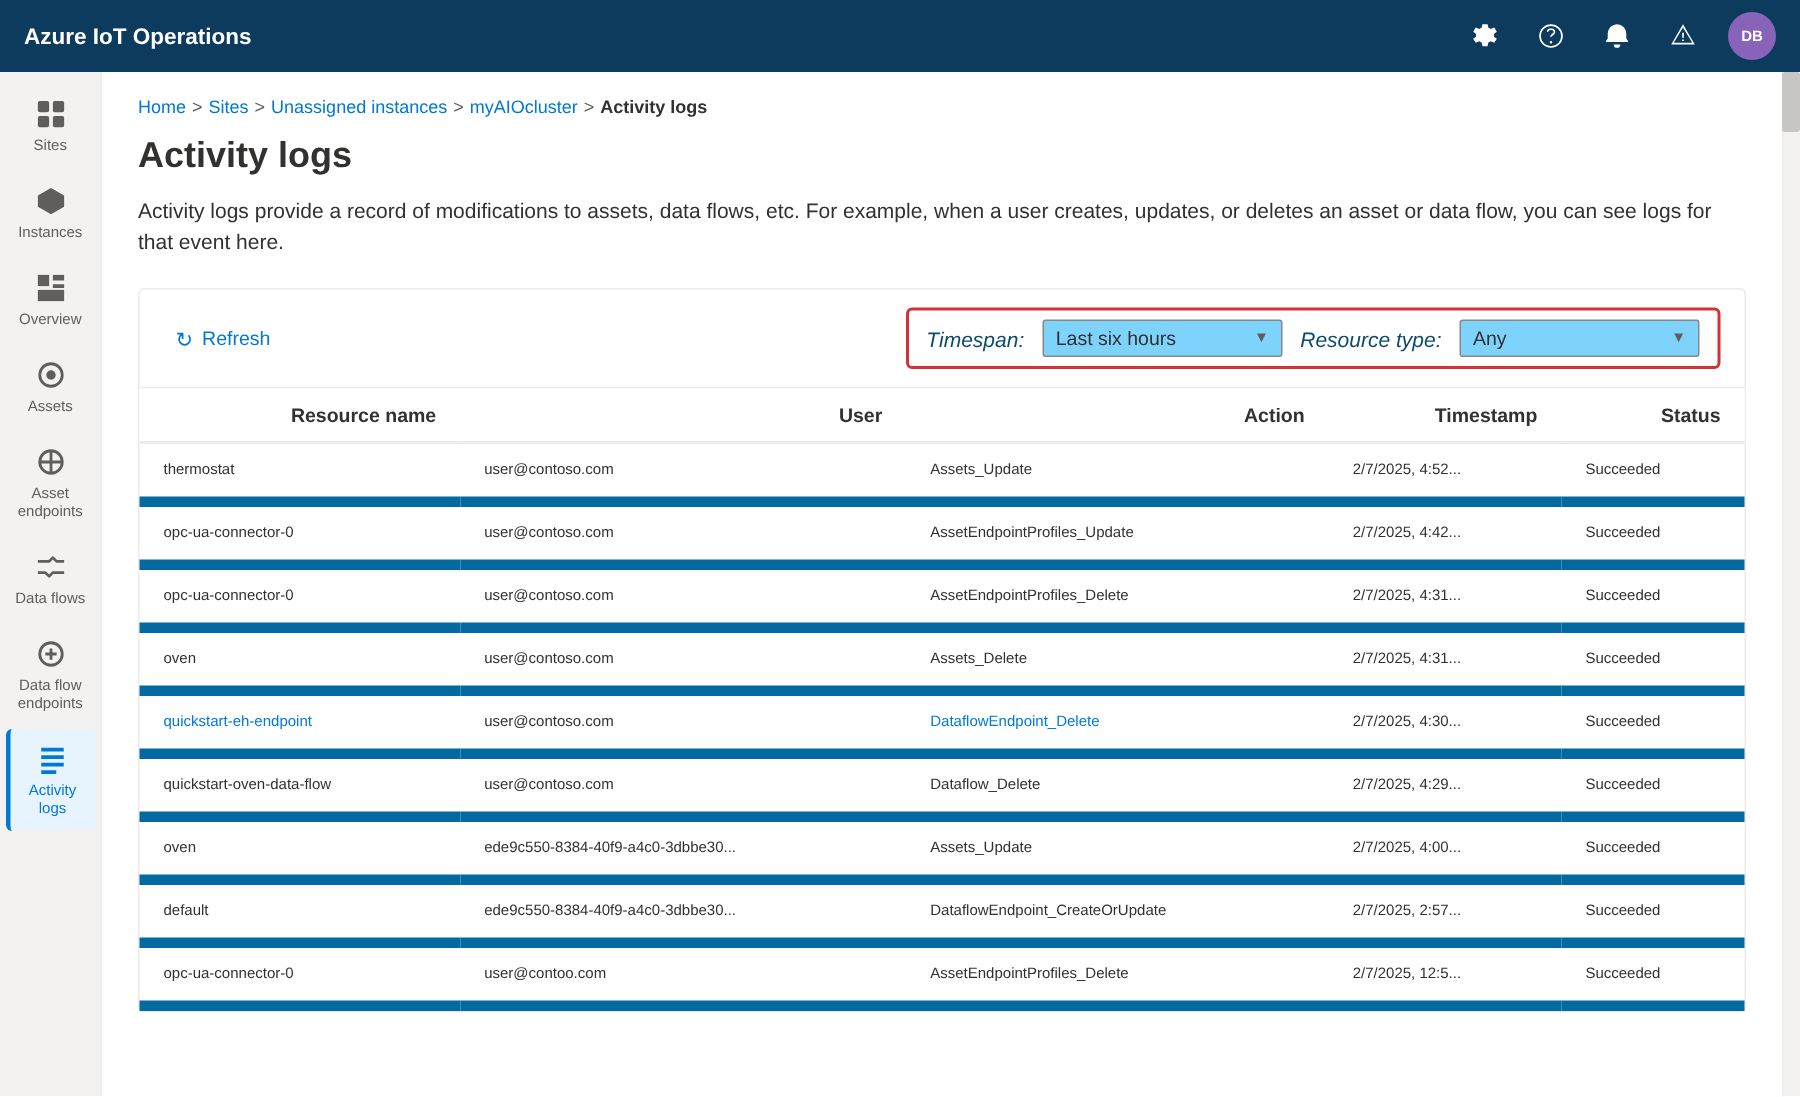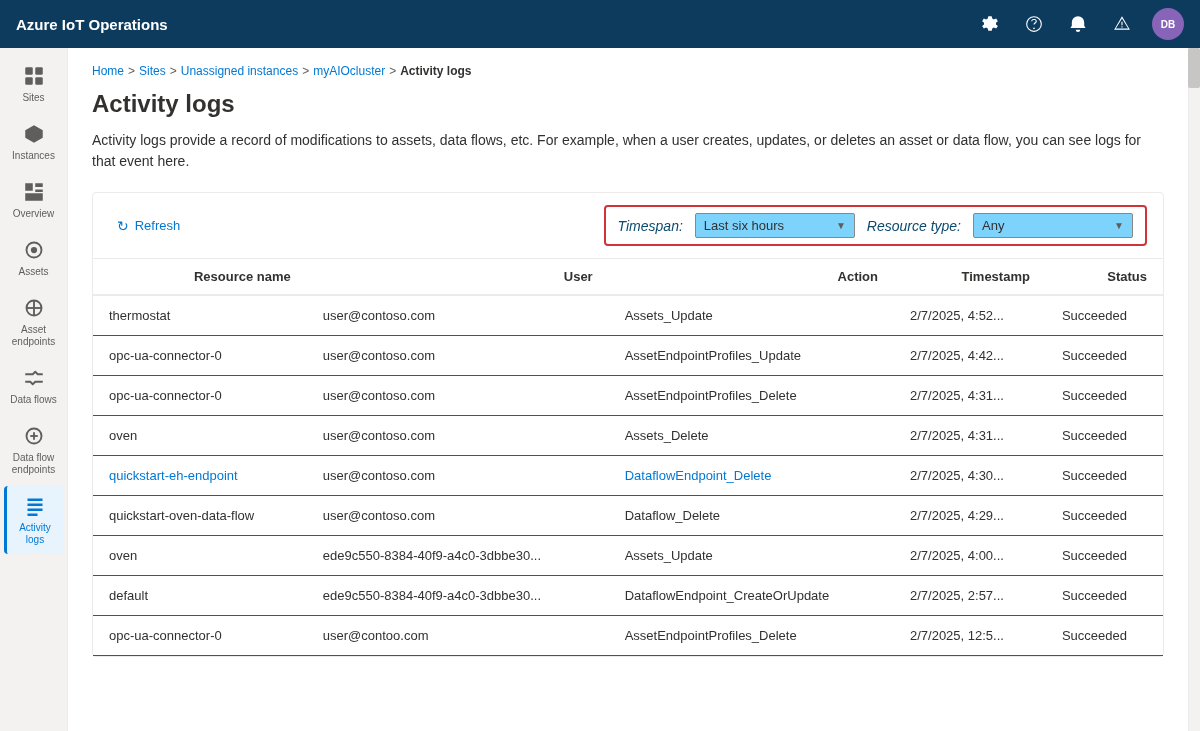--- a/index.html
+++ b/index.html
@@ -222,23 +222,23 @@
       padding: 10px 16px;
       font-size: 13px;
       font-weight: 600;
       color: #323130;
       border-bottom: 2px solid #edebe9;
       white-space: nowrap;
       background: #fff;
     }
     .data-table td {
       padding: 12px 16px;
-      font-size: 13px;
+      font-size: 10px;
       color: #323130;
-      border-bottom: 1px solid #0369a1;
+      border-bottom: 7px solid #0369a1;
       vertical-align: middle;
     }
     .data-table .link-cell {
       color: #0078d4;
       cursor: pointer;
       text-decoration: none;
     }
 
     
     .main::-webkit-scrollbar { width: 8px; }

